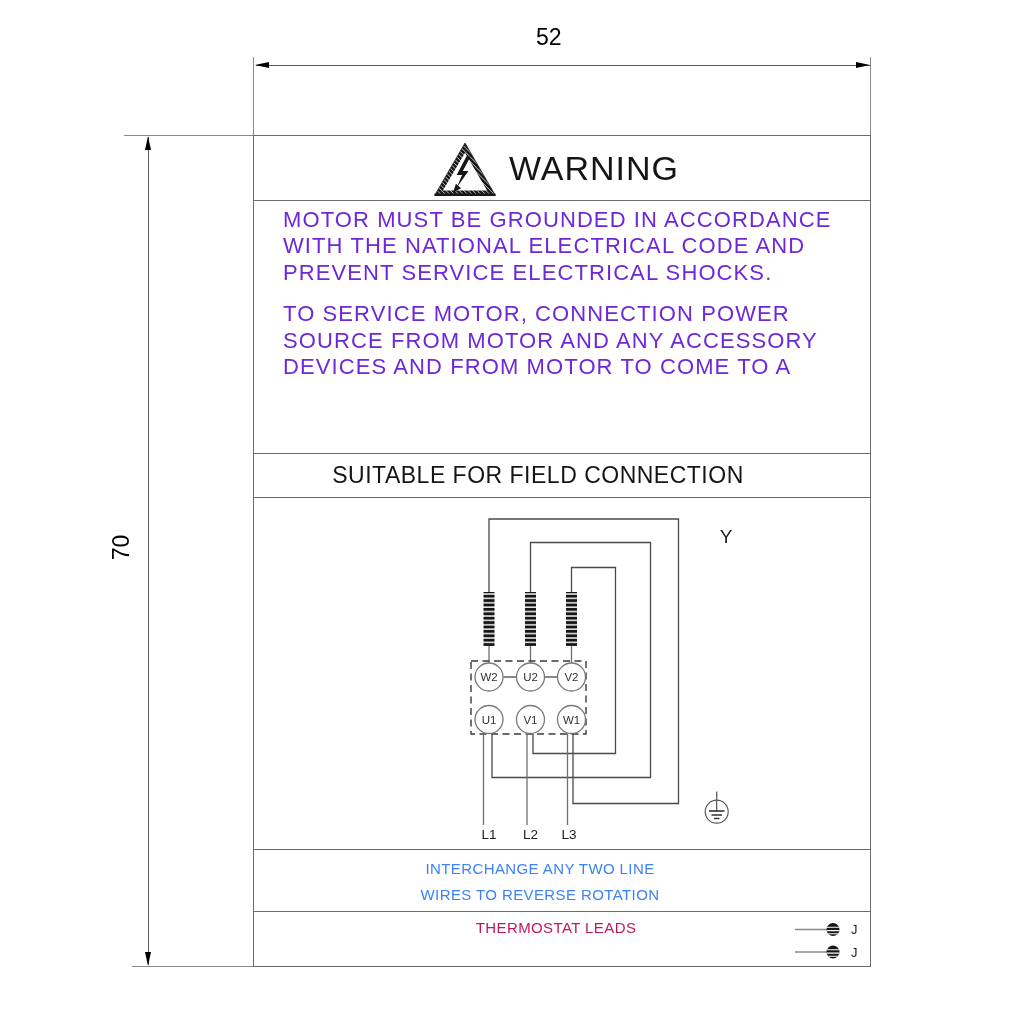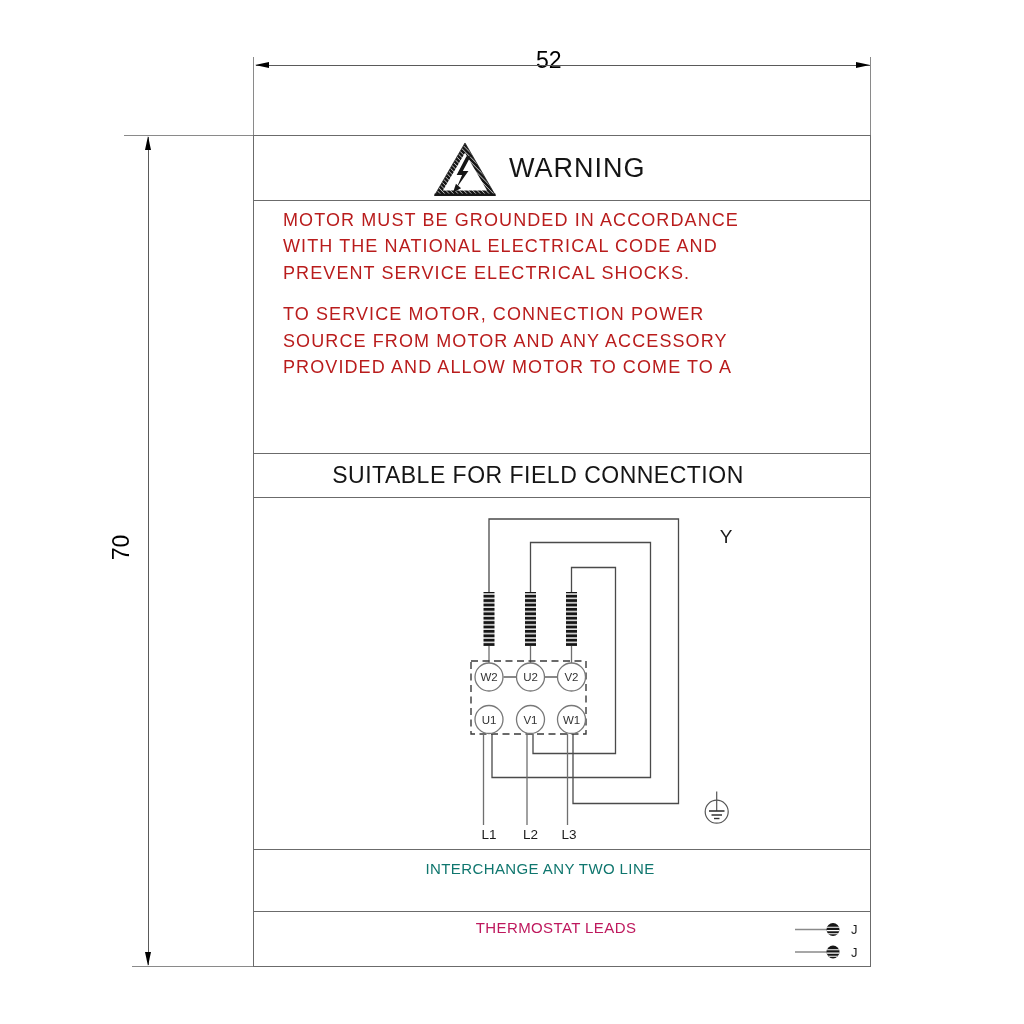--- a/index.html
+++ b/index.html
@@ -20,36 +20,36 @@
   .label-box{
     position:absolute;left:253px;top:135px;width:618px;height:832px;
     border:1px solid #6b6b6b;box-sizing:border-box;background:#fff;
   }
   .sec{position:relative;box-sizing:border-box;width:100%;}
   .sec-b{border-bottom:1px solid #6b6b6b;}
   .sec-header{height:65px;}
   .warn-tri{position:absolute;left:179px;top:6px;width:64px;height:55px;}
   .warn-title{
     position:absolute;left:255px;top:0;height:64px;line-height:64px;
-    font-size:27px;letter-spacing:1px;color:#151515;
+    font-size:34px;letter-spacing:1px;color:#151515;
   }
-  .sec-bodytext{height:253px;padding:6px 0 0 29px;font-size:18px;letter-spacing:1.1px;line-height:26.3px;color:#b91c1c;}
+  .sec-bodytext{height:253px;padding:6px 0 0 29px;font-size:22px;letter-spacing:1.1px;line-height:26.3px;color:#6d28d9;}
   .para2{margin-top:15.5px;}
   .sec-suitable{height:44px;line-height:43px;text-align:center;padding-right:48px;font-size:23px;letter-spacing:0.5px;color:#151515;}
   .sec-diagram{height:352px;}
   .sec-diagram svg{position:absolute;left:0;top:0;}
-  .sec-interchange{height:62px;padding-top:5.5px;text-align:center;padding-right:44px;font-size:15px;letter-spacing:0.4px;line-height:26px;color:#0f766e;}
+  .sec-interchange{height:62px;padding-top:5.5px;text-align:center;padding-right:44px;font-size:15px;letter-spacing:0.4px;line-height:26px;color:#3b82f6;}
   .sec-thermostat{height:54px;padding-top:3px;text-align:center;padding-right:12px;font-size:15px;letter-spacing:0.4px;line-height:25px;color:#be185d;}
   .leads-svg{position:absolute;left:535px;top:6px;}
   .line-el{display:block;}
 </style>
 </head>
 <body>
 
-<div class="dimtext" style="left:536px;top:47px;">52</div>
+<div class="dimtext" style="left:536px;top:24px;">52</div>
 <div class="dimline" style="left:256px;top:65px;width:614px;height:1px;"></div>
 <div class="arrow arrow-left" style="left:255px;top:62px;"></div>
 <div class="arrow arrow-right" style="left:856px;top:62px;"></div>
 <div class="extline" style="left:253px;top:57px;width:1px;height:78px;"></div>
 <div class="extline" style="left:870px;top:57px;width:1px;height:78px;"></div>
 
 <div class="dimtext" style="left:105px;top:534px;width:32px;text-align:center;transform:rotate(-90deg);">70</div>
 <div class="dimline" style="left:148px;top:137px;width:1px;height:828px;"></div>
 <div class="arrow arrow-up" style="left:145px;top:136px;"></div>
 <div class="arrow arrow-down" style="left:145px;top:952px;"></div>
@@ -77,21 +77,21 @@
 
   <div class="sec sec-b sec-bodytext">
     <div>
       <span class="line-el">MOTOR MUST BE GROUNDED IN ACCORDANCE</span>
       <span class="line-el">WITH THE NATIONAL ELECTRICAL CODE AND</span>
       <span class="line-el">PREVENT SERVICE ELECTRICAL SHOCKS.</span>
     </div>
     <div class="para2">
       <span class="line-el">TO SERVICE MOTOR, CONNECTION POWER</span>
       <span class="line-el">SOURCE FROM MOTOR AND ANY ACCESSORY</span>
-      <span class="line-el">PROVIDED AND ALLOW MOTOR TO COME TO A</span>
+      <span class="line-el">DEVICES AND FROM MOTOR TO COME TO A</span>
     </div>
   </div>
 
   <div class="sec sec-b sec-suitable">SUITABLE FOR FIELD CONNECTION</div>
 
   <div class="sec sec-b sec-diagram">
     <svg width="616" height="351" viewBox="0 0 616 351">
       <defs>
         <pattern id="coilstripes" width="11" height="4.4" patternUnits="userSpaceOnUse">
           <rect width="11" height="4.4" fill="#161616"></rect>
@@ -163,20 +163,21 @@
         <line x1="462.7" y1="293.5" x2="462.7" y2="313" stroke-width="1.2"></line>
         <line x1="455" y1="313" x2="470.5" y2="313" stroke="#333" stroke-width="1.6"></line>
         <line x1="457.5" y1="317" x2="468" y2="317" stroke="#333" stroke-width="1.5"></line>
         <line x1="460" y1="320.5" x2="465.5" y2="320.5" stroke="#333" stroke-width="1.4"></line>
       </g>
     </svg>
   </div>
 
   <div class="sec sec-b sec-interchange">
     <span class="line-el">INTERCHANGE ANY TWO LINE</span>
+    <span class="line-el">WIRES TO REVERSE ROTATION</span>
   </div>
 
   <div class="sec sec-thermostat">
     <span class="line-el">THERMOSTAT LEADS</span>
     <svg class="leads-svg" width="82" height="48" viewBox="0 0 82 48">
       <g>
         <line x1="6" y1="11.5" x2="39" y2="11.5" stroke="#8a8a8a" stroke-width="1.6"></line>
         <g transform="translate(44,11.5)">
           <circle cx="0" cy="0" r="6.5" fill="#161616"></circle>
           <g clip-path="url(#beadclip)">

